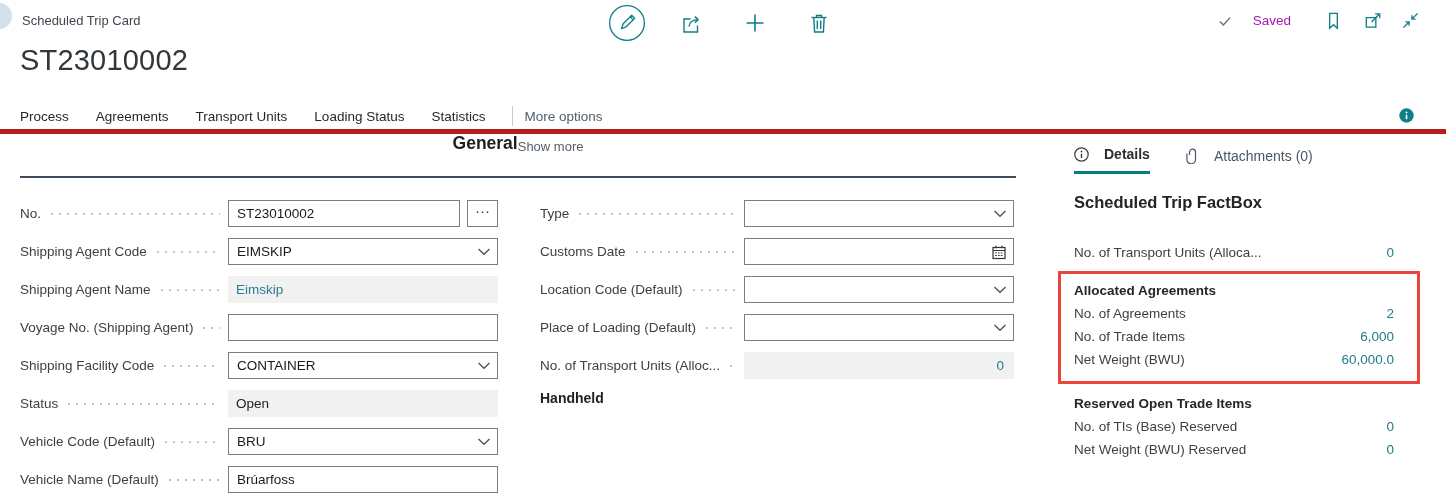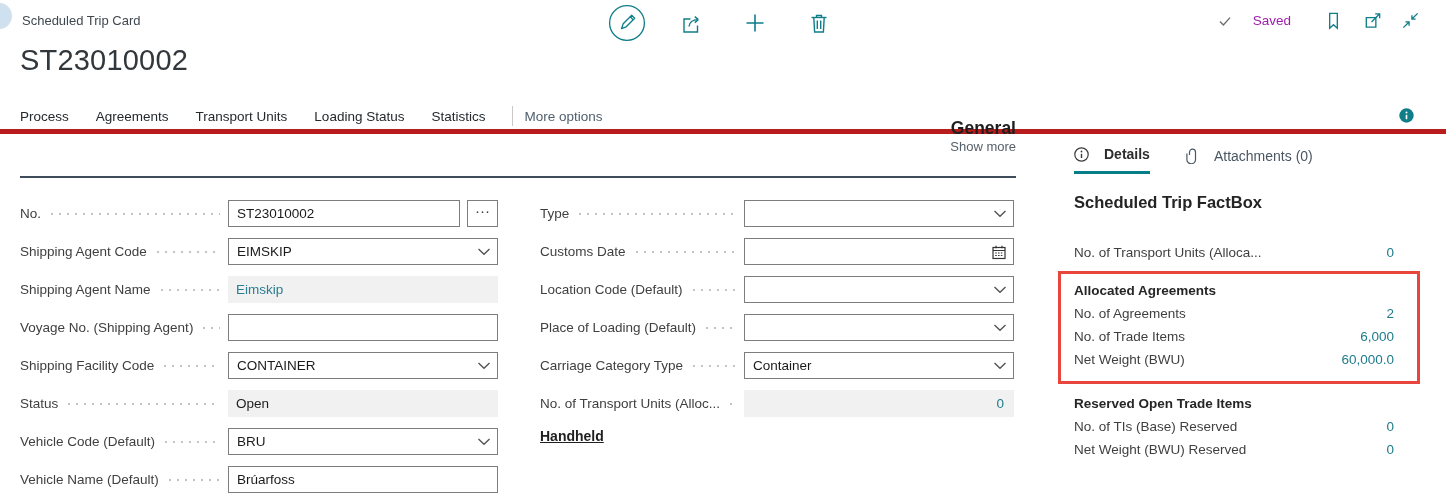--- a/index.html
+++ b/index.html
@@ -23,21 +23,21 @@
   
   .menubar { position:absolute; left:0; top:103px; width:1446px; height:31px;
     border-bottom:5px solid #b91c1c; display:flex; align-items:center; padding-left:20px; }
   .menu-item { font-size:13.5px; color:#24292e; margin-right:27px; cursor:pointer; white-space:nowrap; }
   .menu-divider { width:1px; height:20px; background:#c8c8c8; margin:0 9px 0 0; }
   .menu-more { font-size:13.5px; color:#51606e; margin-left:2px; cursor:pointer; }
   .menubar-info { position:absolute; right:32px; top:108px; cursor:pointer; }
 
   
   .gen-header { position:absolute; left:20px; top:150px; width:996px; height:28px;
-    border-bottom:2px solid #3e4c5c; display:flex; align-items:flex-end; justify-content:flex-end; padding-bottom:22px;flex-direction:column; }
+    border-bottom:2px solid #3e4c5c; display:flex; align-items:flex-end; justify-content:center; padding-bottom:22px; }
   .gen-title { font-size:17.5px; font-weight:700; color:#1f1f1f; }
   .show-more { font-size:13px; color:#56606a; cursor:pointer; }
 
   .fcol { position:absolute; top:200px; }
   .fcol-left { left:20px; width:478px; }
   .fcol-right { left:540px; width:474px; }
   .frow { display:flex; align-items:center; height:27px; margin-bottom:11px; }
   .flabel { font-size:13.5px; color:#404040; white-space:nowrap; flex-shrink:0; }
   .leader { flex:1; height:27px; margin:0 8px 0 7px; min-width:4px;
     background-image:radial-gradient(circle,#c3c3c3 1.05px,transparent 1.35px);
@@ -48,21 +48,21 @@
     font-family:inherit; font-size:13.5px; color:#1a1a1a; padding:0 24px 0 8px; outline:none; }
   .ctl input.no-icon { padding-right:8px; }
   .ctl-suffix { position:absolute; right:7px; top:50%; transform:translateY(-50%); display:flex; pointer-events:none; }
   .readonly { background:#f1f1f1; border:none; width:100%; height:27px; display:flex;
     align-items:center; padding:0 10px 0 8px; font-size:13.5px; color:#1d1d1d; }
   .readonly .link-val { color:#2a7e91; cursor:pointer; }
   .readonly .num-val { margin-left:auto; color:#207b8c; cursor:pointer; }
   .assist-wrap { display:flex; width:270px; flex-shrink:0; align-items:center; justify-content:space-between; }
   .assist-btn { width:31px; height:27px; border:1px solid #7d7d7d; background:#fff; cursor:pointer;
     font-size:15px; color:#3a3a3a; display:flex; align-items:center; justify-content:center; line-height:1; padding-bottom:6px; }
-  .subgroup-title { font-size:14px; font-weight:700; color:#1f1f1f; margin-top:5px;text-decoration:underline; }
+  .subgroup-title { font-size:14px; font-weight:700; color:#1f1f1f; margin-top:5px; }
 
   
   .factbox { position:absolute; left:1074px; top:146px; width:320px; }
   .fb-tabs { display:flex; align-items:center; gap:36px; }
   .fb-tab { display:flex; align-items:center; gap:15px; font-size:14px; cursor:pointer; padding-bottom:9px; }
   .fb-tab.active { font-weight:700; color:#2d2d2d; border-bottom:3px solid #077d87; }
   .fb-tab.inactive { color:#4a5763; }
   .fb-heading { font-size:16.5px; font-weight:700; color:#242424; margin-top:19px; }
   .fb-row { display:flex; align-items:center; justify-content:space-between; height:23px; font-size:13.5px; }
   .fb-label { color:#3f3f3f; white-space:nowrap; overflow:hidden; }
@@ -300,32 +300,20 @@
       <div class="ctl">
           <input value="" style="">
         <span class="ctl-suffix">
             <svg width="14" height="8" viewBox="0 0 14 8" fill="none" stroke="#555" stroke-width="1.4">
               <path d="M1.5 1 L7 6.3 L12.5 1"></path>
             </svg>
           </span>
         </div>
     </div>
     <div class="frow">
-      <span class="flabel">Carriage Category Type</span>
-      <span class="leader"></span>
-      <div class="ctl">
-          <input value="Container" style="">
-        <span class="ctl-suffix">
-            <svg width="14" height="8" viewBox="0 0 14 8" fill="none" stroke="#555" stroke-width="1.4">
-              <path d="M1.5 1 L7 6.3 L12.5 1"></path>
-            </svg>
-          </span>
-        </div>
-    </div>
-    <div class="frow">
       <span class="flabel">No. of Transport Units (Alloc...</span>
       <span class="leader"></span>
       <div class="ctl">
           <div class="readonly">
             <span class="num-val">0</span>
           </div>
         </div>
     </div>
     <div class="subgroup-title">Handheld</div>
   </div>

